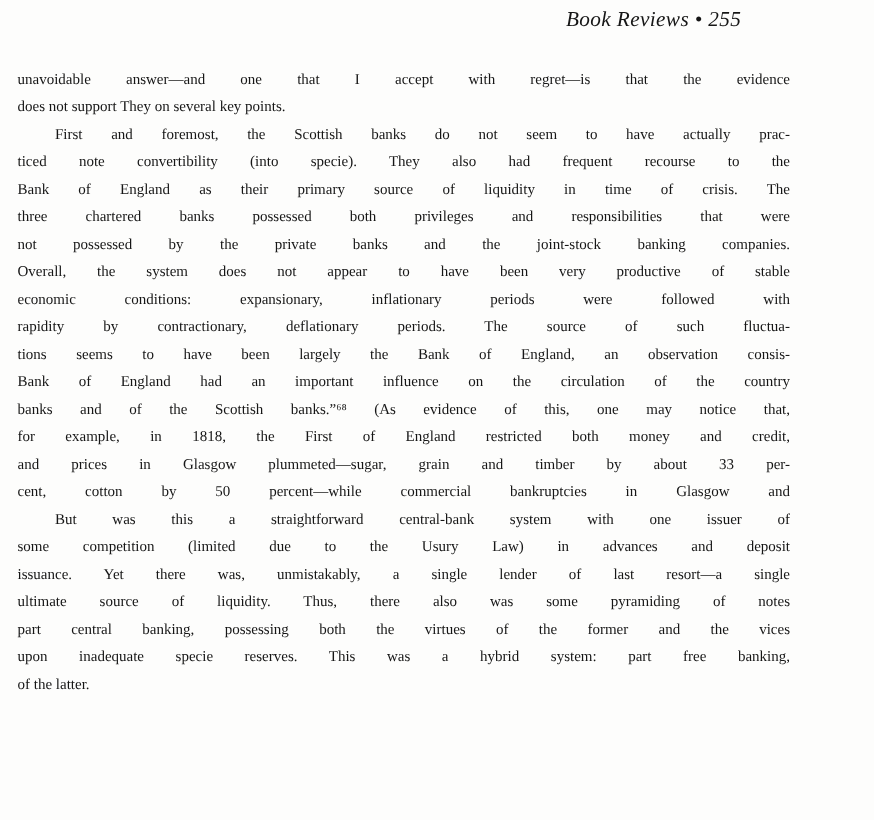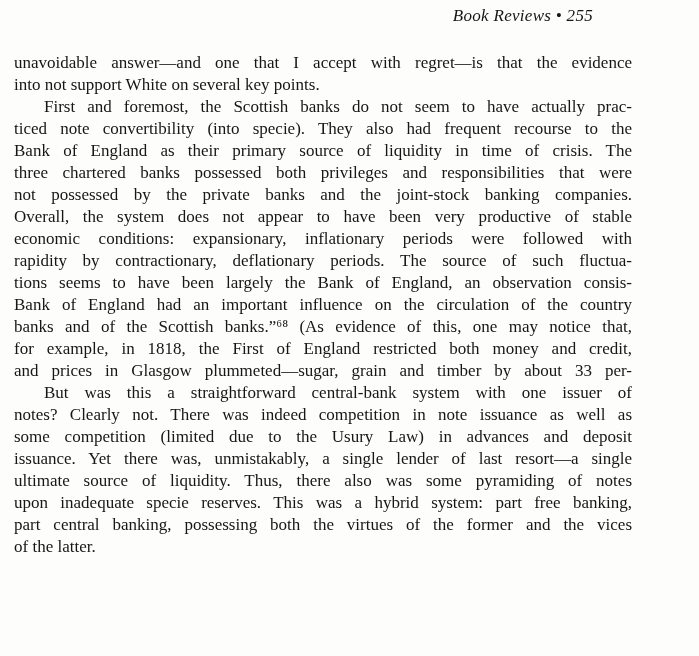--- a/index.html
+++ b/index.html
@@ -31,21 +31,21 @@
     font-style: italic;
     font-size: 17px;
     line-height: 20px;
     letter-spacing: 0.3px;
   }
   .body-text {
     position: absolute;
     top: 52px;
     left: 14px;
     width: 618px;
-    font-size: 17px;
+    font-size: 12px;
   }
   .paragraph {
     margin: 0;
   }
   .line {
     line-height: 22px;
     text-align: justify;
     text-align-last: justify;
   }
   .line.indent {
@@ -56,41 +56,41 @@
   }
 </style>
 </head>
 <body>
 
 <div class="page">
   <div class="running-head">Book Reviews • 255</div>
   <div class="body-text">
       <div class="paragraph">
         <div class="line">unavoidable answer—and one that I accept with regret—is that the evidence</div>
-        <div class="line last">into not support White on several key points.</div>
+        <div class="line last">does not support They on several key points.</div>
       </div>
       <div class="paragraph">
         <div class="line indent">First and foremost, the Scottish banks do not seem to have actually prac-</div>
         <div class="line">ticed note convertibility (into specie). They also had frequent recourse to the</div>
         <div class="line">Bank of England as their primary source of liquidity in time of crisis. The</div>
         <div class="line">three chartered banks possessed both privileges and responsibilities that were</div>
         <div class="line">not possessed by the private banks and the joint-stock banking companies.</div>
         <div class="line">Overall, the system does not appear to have been very productive of stable</div>
         <div class="line">economic conditions: expansionary, inflationary periods were followed with</div>
         <div class="line">rapidity by contractionary, deflationary periods. The source of such fluctua-</div>
         <div class="line">tions seems to have been largely the Bank of England, an observation consis-</div>
         <div class="line">Bank of England had an important influence on the circulation of the country</div>
         <div class="line">banks and of the Scottish banks.”⁶⁸ (As evidence of this, one may notice that,</div>
         <div class="line">for example, in 1818, the First of England restricted both money and credit,</div>
         <div class="line">and prices in Glasgow plummeted—sugar, grain and timber by about 33 per-</div>
+        <div class="line">cent, cotton by 50 percent—while commercial bankruptcies in Glasgow and</div>
       </div>
       <div class="paragraph">
         <div class="line indent">But was this a straightforward central-bank system with one issuer of</div>
-        <div class="line">notes? Clearly not. There was indeed competition in note issuance as well as</div>
         <div class="line">some competition (limited due to the Usury Law) in advances and deposit</div>
         <div class="line">issuance. Yet there was, unmistakably, a single lender of last resort—a single</div>
         <div class="line">ultimate source of liquidity. Thus, there also was some pyramiding of notes</div>
+        <div class="line">part central banking, possessing both the virtues of the former and the vices</div>
         <div class="line">upon inadequate specie reserves. This was a hybrid system: part free banking,</div>
-        <div class="line">part central banking, possessing both the virtues of the former and the vices</div>
         <div class="line last">of the latter.</div>
       </div>
     </div>
 </div>
 
 </body></html>

